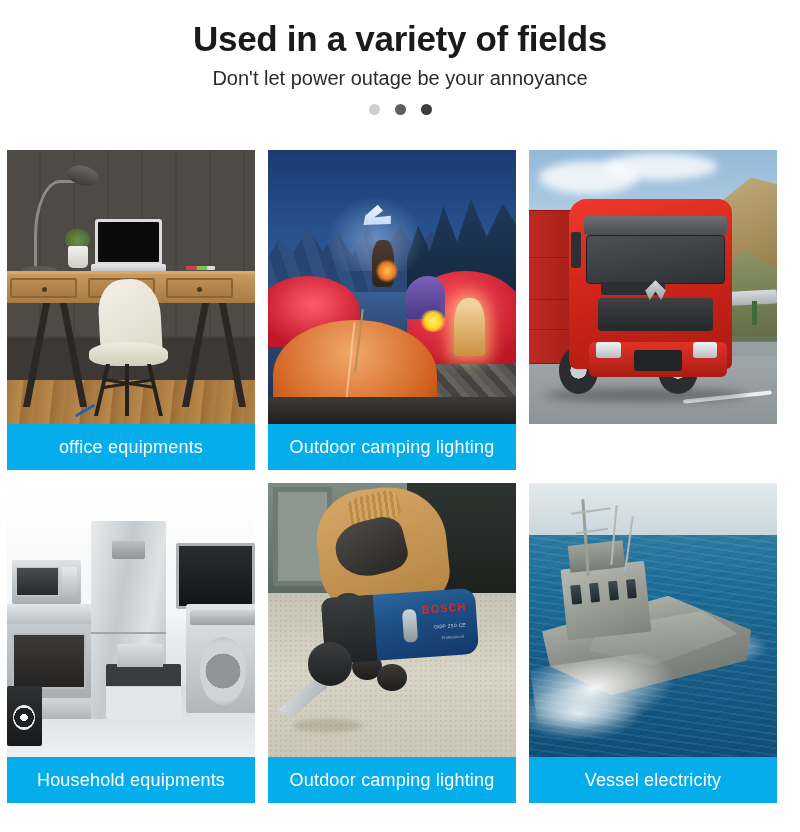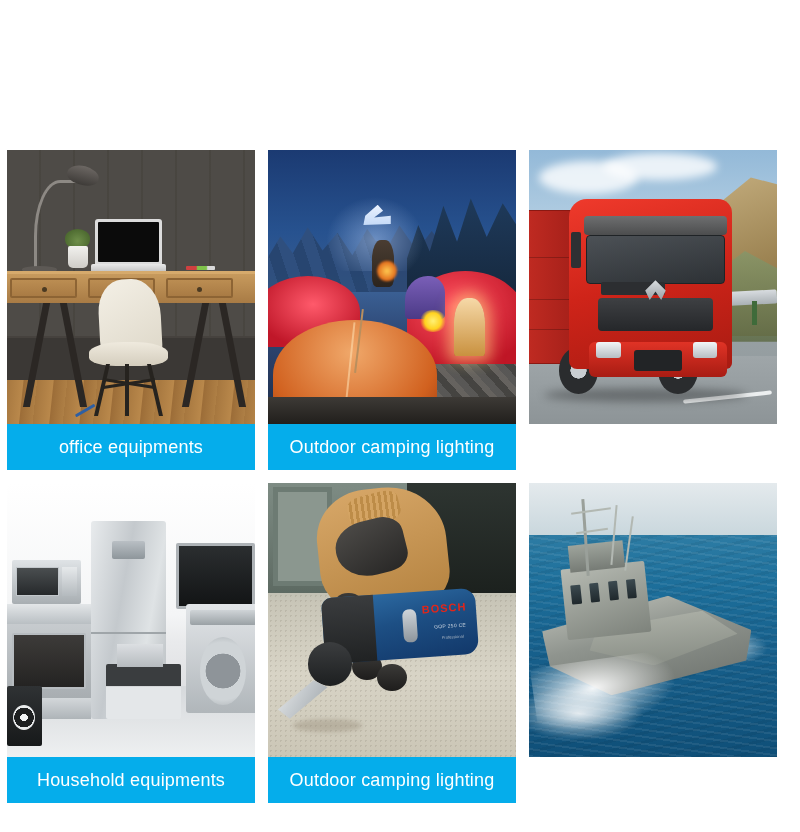--- a/index.html
+++ b/index.html
@@ -335,20 +335,29 @@
   .sh-wake2 { position:absolute; left:-6%; top:74%; width:52%; height:20%;
     background:radial-gradient(ellipse at 50% 50%, rgba(255,255,255,.8), rgba(255,255,255,0) 70%); }
   .sh-spray { position:absolute; right:4%; top:54%; width:26%; height:12%;
     background:radial-gradient(ellipse at 50% 50%, rgba(255,255,255,.55), rgba(255,255,255,0) 72%); }
 </style>
 </head>
 <body>
 
 <div class="page">
 
+  <div class="header">
+    <div class="title">Used in a variety of fields</div>
+    <div class="subtitle">Don't let power outage be your annoyance</div>
+    <div class="dots">
+      <span class="dot d1" style="background: rgb(207, 207, 207);"></span>
+      <span class="dot d2" style="background: rgb(94, 94, 94);"></span>
+      <span class="dot d3" style="background: rgb(61, 61, 61);"></span>
+    </div>
+  </div>
 
   <div class="grid">
 
     <div class="card">
       <div class="photo">
         <div class="office">
           <div class="off-panel"></div>
           <div class="off-wainscot"></div>
           <div class="off-floor"></div>
           <div class="lamp-arm"></div>
@@ -542,16 +551,17 @@
           <div class="sh-bridge"></div>
           <div class="sh-mast"></div>
           <div class="sh-ant" style="left:17%;top:10%;width:16%;height:2px;transform:rotate(-8deg);"></div>
           <div class="sh-ant" style="left:19%;top:17%;width:13%;height:2px;transform:rotate(-8deg);"></div>
           <div class="sh-ant" style="left:34%;top:8%;width:2px;height:22%;transform:rotate(5deg);"></div>
           <div class="sh-ant" style="left:40%;top:12%;width:2px;height:20%;transform:rotate(8deg);"></div>
           <div class="sh-wake"></div>
           <div class="sh-wake2"></div>
         </div>
       </div>
+      <div class="caption" style="background: rgb(5, 173, 235); color: rgb(255, 255, 255);">Vessel electricity</div>
     </div>
 
   </div>
 </div>
 
 </body></html>

